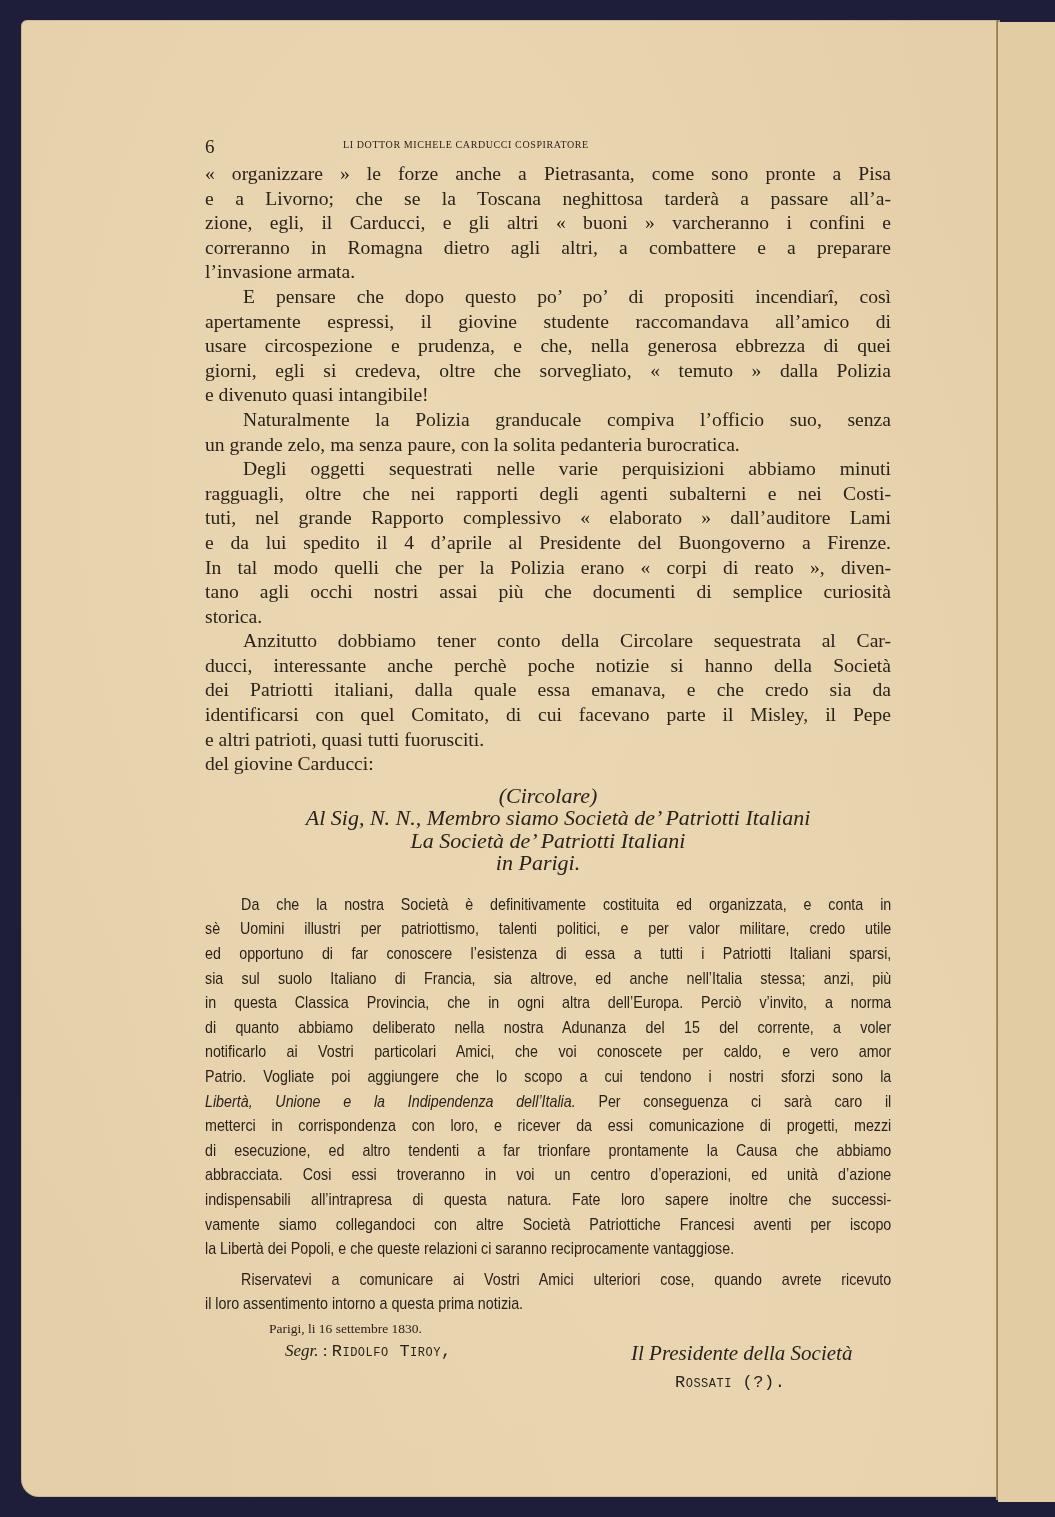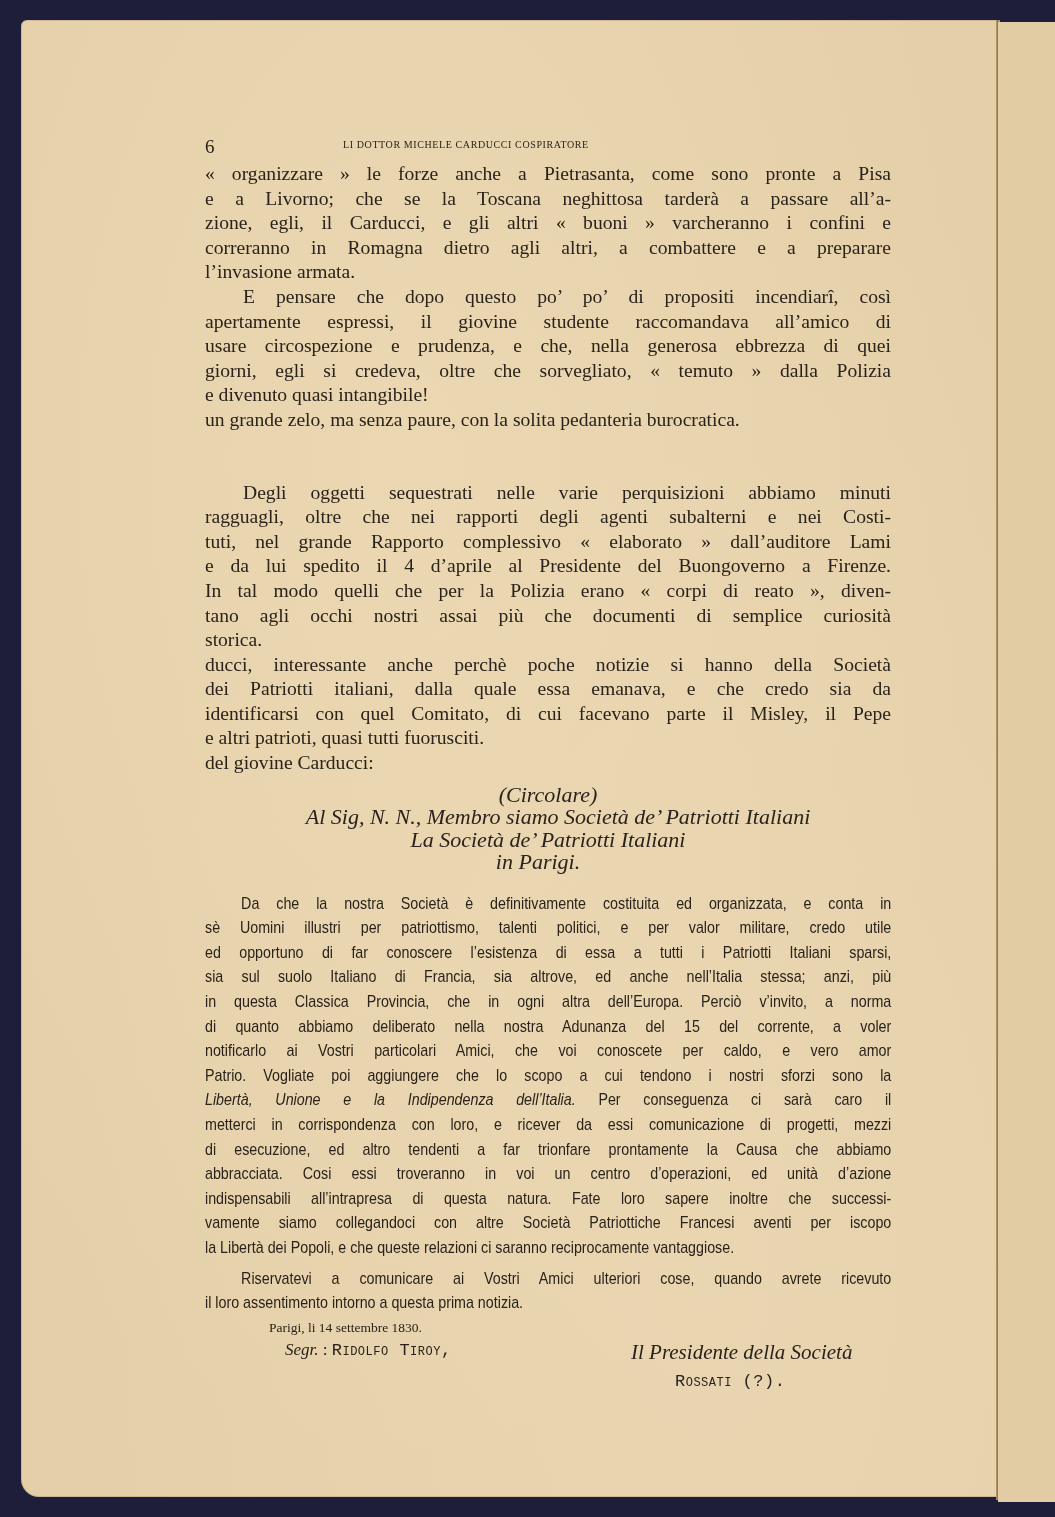--- a/index.html
+++ b/index.html
@@ -88,32 +88,34 @@
         <span class="line last">l’invasione armata.</span>
       </p>
       <p>
         <span class="line" style="padding-left: 38px;">E pensare che dopo questo po’ po’ di propositi incendiarî, così</span>
         <span class="line">apertamente espressi, il giovine studente raccomandava all’amico di</span>
         <span class="line">usare circospezione e prudenza, e che, nella generosa ebbrezza di quei</span>
         <span class="line">giorni, egli si credeva, oltre che sorvegliato, « temuto » dalla Polizia</span>
         <span class="line last">e divenuto quasi intangibile!</span>
       </p>
       <p>
+        <span class="line" style="padding-left: 38px;">Naturalmente la Polizia granducale compiva l’officio suo, senza</span>
         <span class="line last">un grande zelo, ma senza paure, con la solita pedanteria burocratica.</span>
       </p>
       <p>
-        <span class="line" style="padding-left: 38px; margin-top: 48px;">Degli oggetti sequestrati nelle varie perquisizioni abbiamo minuti</span>
+        <span class="line" style="padding-left: 38px;">Degli oggetti sequestrati nelle varie perquisizioni abbiamo minuti</span>
         <span class="line">ragguagli, oltre che nei rapporti degli agenti subalterni e nei Costi-</span>
         <span class="line">tuti, nel grande Rapporto complessivo « elaborato » dall’auditore Lami</span>
         <span class="line">e da lui spedito il 4 d’aprile al Presidente del Buongoverno a Firenze.</span>
         <span class="line">In tal modo quelli che per la Polizia erano « corpi di reato », diven-</span>
         <span class="line">tano agli occhi nostri assai più che documenti di semplice curiosità</span>
         <span class="line last">storica.</span>
       </p>
       <p>
+        <span class="line" style="padding-left: 38px;">Anzitutto dobbiamo tener conto della Circolare sequestrata al Car-</span>
         <span class="line">ducci, interessante anche perchè poche notizie si hanno della Società</span>
         <span class="line">dei Patriotti italiani, dalla quale essa emanava, e che credo sia da</span>
         <span class="line">identificarsi con quel Comitato, di cui facevano parte il Misley, il Pepe</span>
         <span class="line last">e altri patrioti, quasi tutti fuorusciti.</span>
       </p>
       <p>
         <span class="line last">del giovine Carducci:</span>
       </p>
     </div>
 
@@ -142,20 +144,20 @@
         <span class="line">vamente siamo collegandoci con altre Società Patriottiche Francesi aventi per iscopo</span>
         <span class="line last">la Libertà dei Popoli, e che queste relazioni ci saranno reciprocamente vantaggiose.</span>
       </p>
       <p style="margin: 6px 0px 0px;">
         <span class="line" style="padding-left: 42px;">Riservatevi a comunicare ai Vostri Amici ulteriori cose, quando avrete ricevuto</span>
         <span class="line last">il loro assentimento intorno a questa prima notizia.</span>
       </p>
     </div>
 
   <div class="signoff">
-    <span class="date-line">Parigi, li 14 settembre 1830.</span>
+    <span class="date-line">Parigi, li 16 settembre 1830.</span>
     <span class="secretary">
       <span class="lab">Segr.</span><span> : </span><span class="smallcaps">Ridolfo Tiroy,</span>
     </span>
     <span class="president-title">Il Presidente della Società</span>
     <span class="president-name smallcaps">Rossati (?).</span>
   </div>
 </div>
 
 </body></html>

